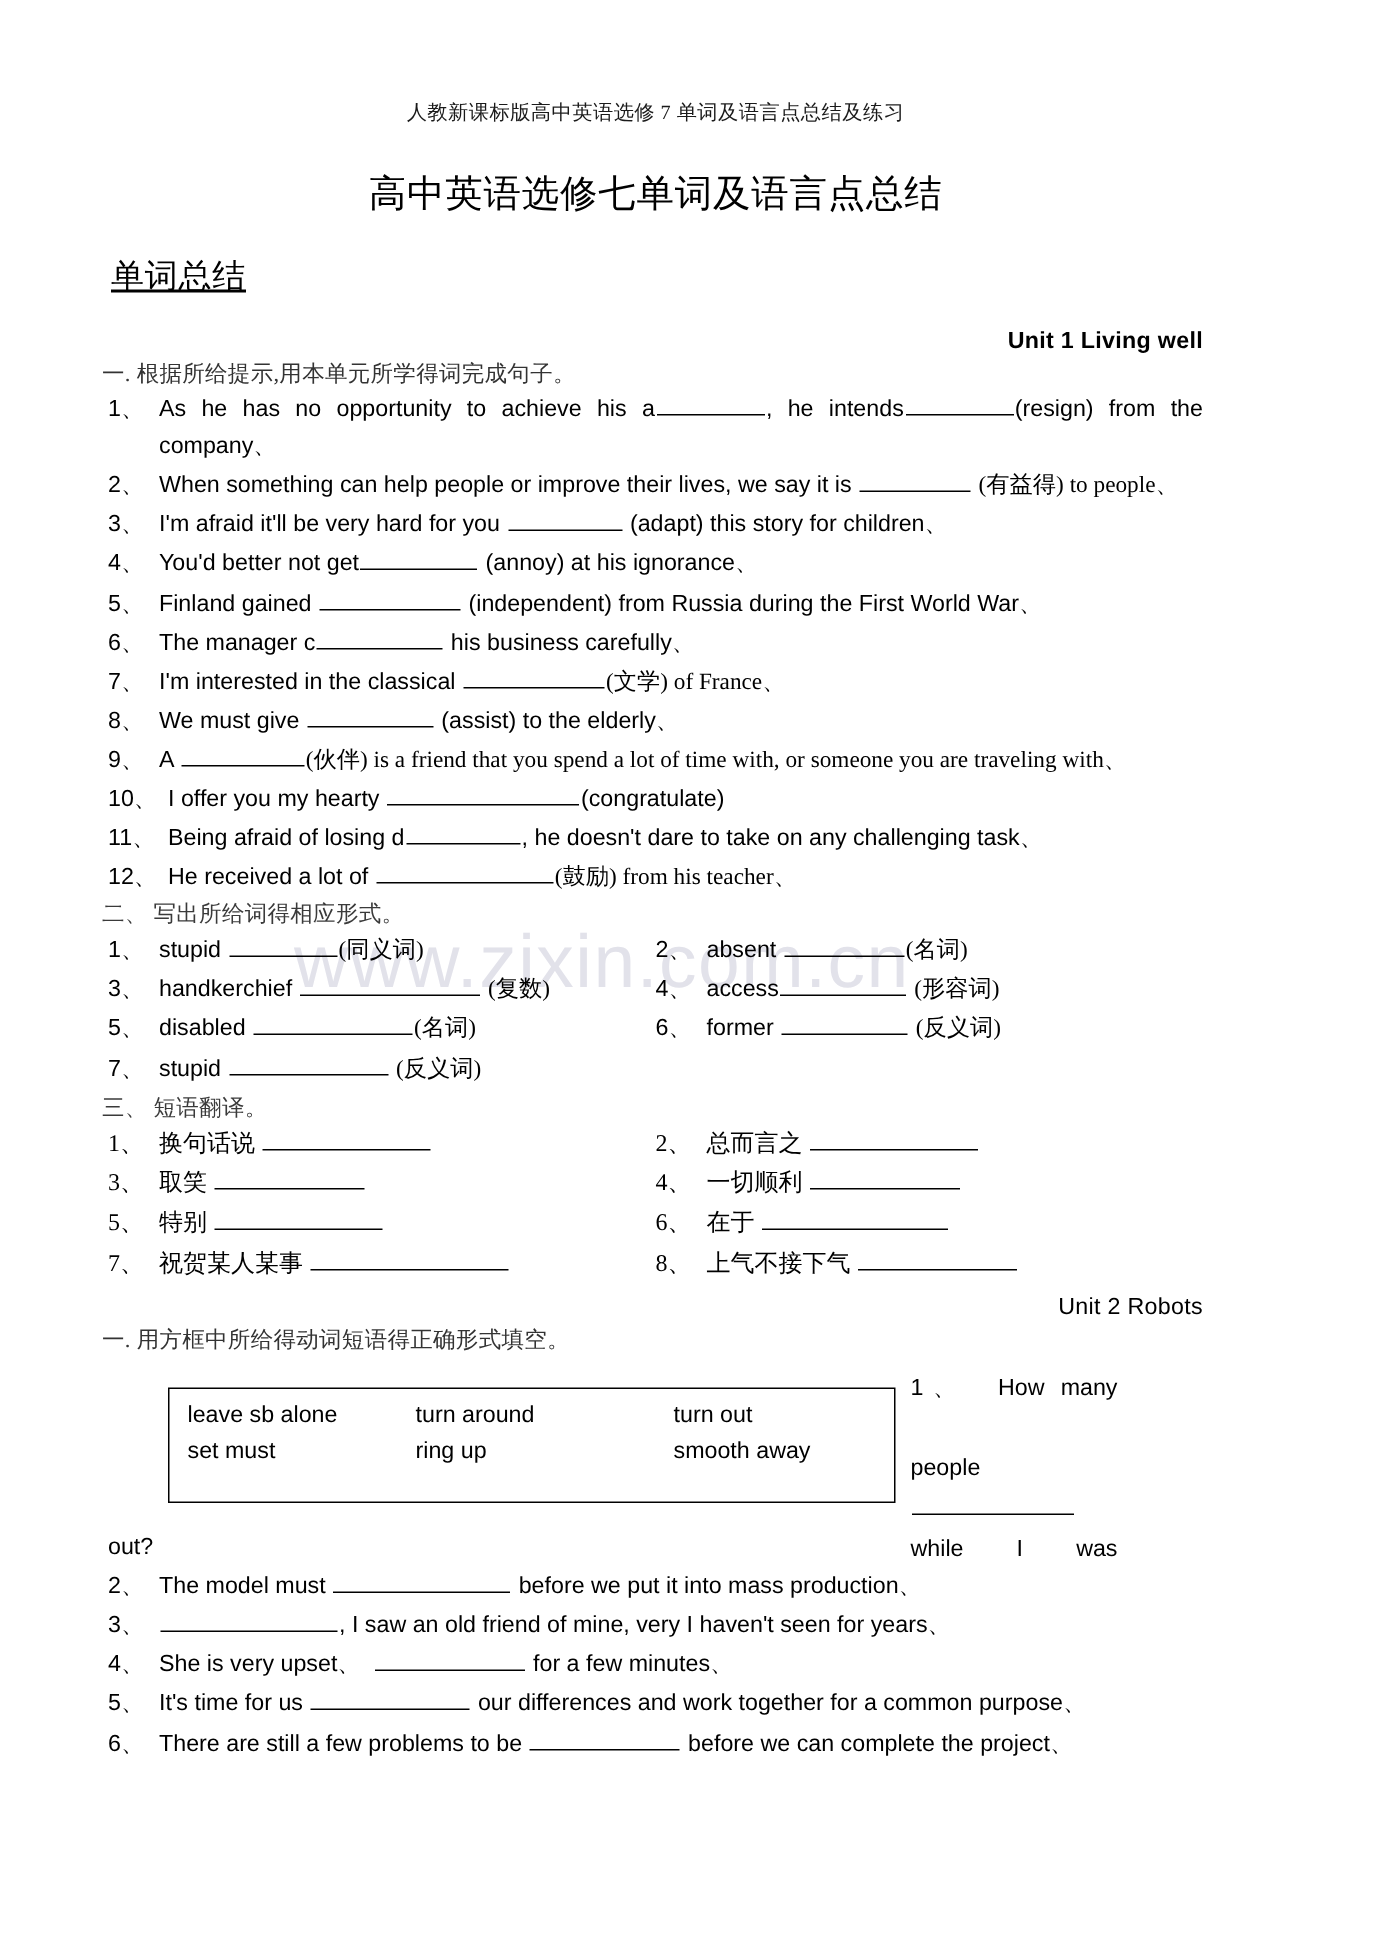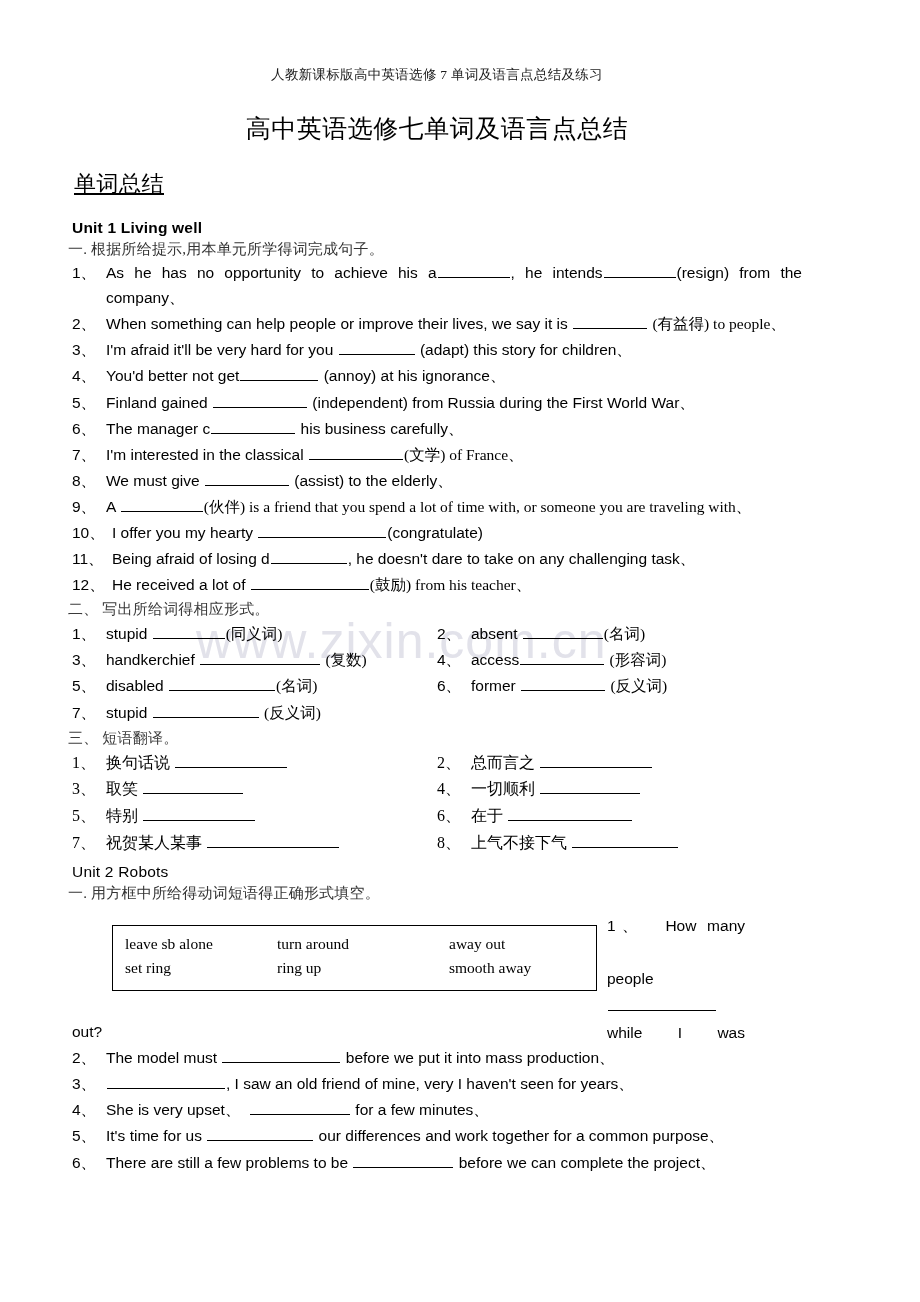--- a/index.html
+++ b/index.html
@@ -54,21 +54,21 @@
   .section-heading {
     font-family: "Liberation Sans", sans-serif;
     font-size: 22px;
     font-weight: 400;
     margin-top: 24px;
     margin-left: 2px;
     letter-spacing: 0.5px;
     text-decoration: underline;
   }
   .unit-title {
-    text-align: left;
+    text-align: right;
     font-size: 15.5px;
     font-weight: bold;
     margin-top: 20px;
     letter-spacing: 0.2px;
   }
   .unit-title.u2 {
     font-weight: 400;
     font-size: 15.5px;
     margin-top: 6px;
   }
@@ -142,24 +142,23 @@
     position: relative;
     margin-top: 10px;
     min-height: 104px;
   }
   .phrase-box {
     box-sizing: border-box;
     position: absolute;
     left: 40px;
     top: 12px;
     width: 485px;
-    height: 66px;
+    height: 77px;
     border: 1.4px solid #000;
     padding: 6px 0 0 12px;
-    font-family: Liberation Serif, serif;
   }
   .phrase-box .row {
     display: flex;
     font-size: 15.5px;
     line-height: 1.52;
   }
   .phrase-box .row span {
     display: block;
   }
   .phrase-box .c1 { flex: 0 0 152px; }
@@ -359,24 +358,24 @@
 
     <div class="unit-title u2">Unit 2 Robots</div>
 
     <div class="instruction">一. 用方框中所给得动词短语得正确形式填空。</div>
 
     <div class="unit2-wrap">
       <div class="phrase-box">
         <div class="row">
           <span class="c1">leave sb alone</span>
           <span class="c2">turn around</span>
-          <span class="c3">away out</span>
+          <span class="c3">turn out</span>
         </div>
         <div class="row">
-          <span class="c1">set ring</span>
+          <span class="c1">set must</span>
           <span class="c2">ring up</span>
           <span class="c3">smooth away</span>
         </div>
       </div>
 
       <div class="side-col">
         <span class="jline spread"><span>1、</span>&nbsp;&nbsp;<span>How many</span></span>
         <span class="jline">people</span>
         <span class="jline"><span class="blank" style="width:108px"></span></span>
         <span class="jline spread">while I was</span>

